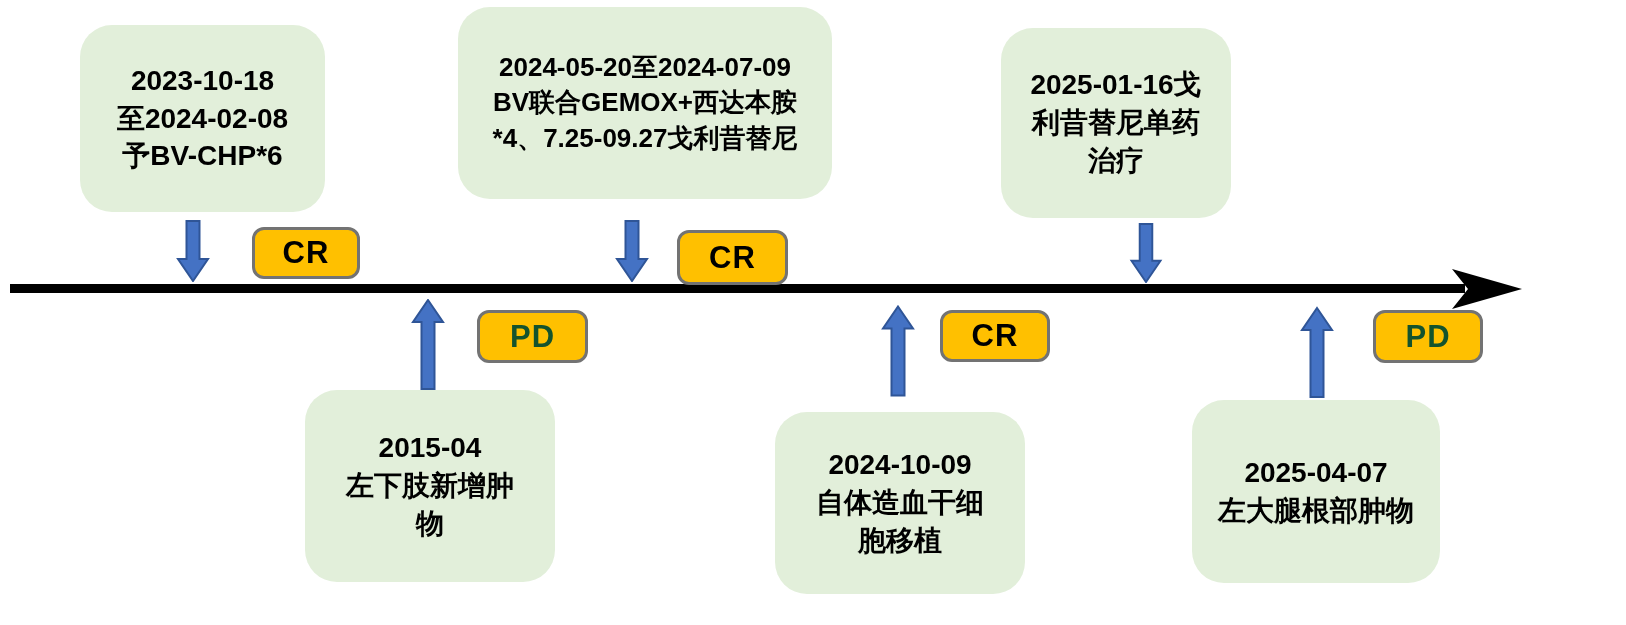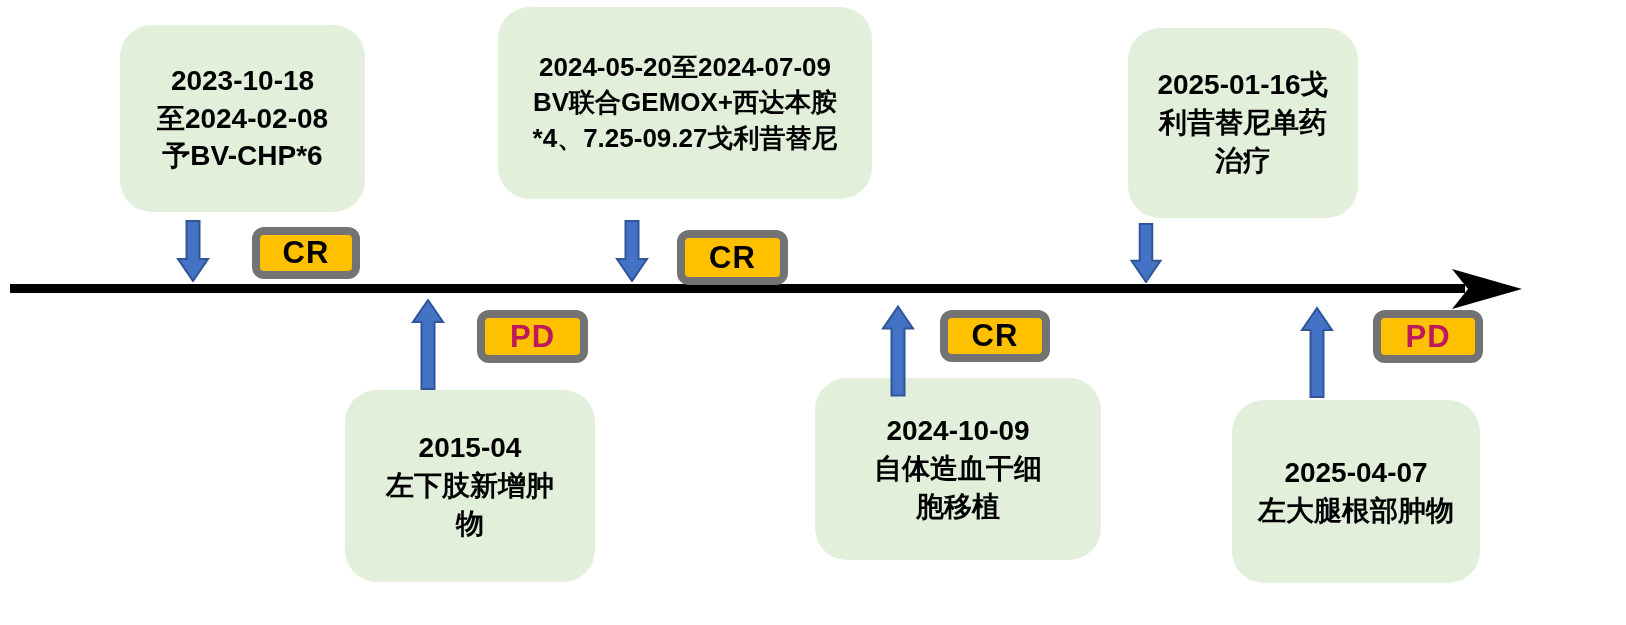--- a/index.html
+++ b/index.html
@@ -18,71 +18,70 @@
     display: flex;
     align-items: center;
     justify-content: center;
     text-align: center;
     font-weight: bold;
     color: #000000;
     white-space: pre-line;
     line-height: 1.35;
     padding: 6px;
     box-sizing: border-box;
-    margin-left: 40px;
   }
   .fs-lg { font-size: 28px; }
   .fs-md { font-size: 26px; }
   .timeline-line {
     position: absolute;
     left: 10px; top: 284px;
     width: 1455px; height: 9px;
     background: #000000;
   }
   .timeline-head {
     position: absolute;
     left: 1452px; top: 268px;
     width: 72px; height: 42px;
   }
   .conn-arrow { position: absolute; }
   .badge {
     position: absolute;
     background: #FFC000;
-    border: 8px solid #737373;
+    border: 3px solid #737373;
     border-radius: 12px;
     display: flex;
     align-items: center;
     justify-content: center;
     font-weight: bold;
     font-size: 31px;
     box-sizing: border-box;
     letter-spacing: 1px;
   }
   .badge.cr { color: #000000; }
-  .badge.pd { color: #be185d; }
+  .badge.pd { color: #14532d; }
 </style>
 </head>
 <body>
 
 <div class="canvas">
 
   <div class="event-box fs-lg" style="left:80px; top:25px; width:245px; height:187px;">2023-10-18
 至2024-02-08
 予BV-CHP*6</div>
   <div class="event-box fs-md" style="left:458px; top:7px; width:374px; height:192px;">2024-05-20至2024-07-09
 BV联合GEMOX+西达本胺
 *4、7.25-09.27戈利昔替尼</div>
-  <div class="event-box fs-lg" style="left:1088px; top:28px; width:230px; height:190px;">2025-01-16戈
+  <div class="event-box fs-lg" style="left:1001px; top:28px; width:230px; height:190px;">2025-01-16戈
 利昔替尼单药
 治疗</div>
 
   <div class="event-box fs-lg" style="left:305px; top:390px; width:250px; height:192px;">2015-04
 左下肢新增肿
 物</div>
-  <div class="event-box fs-lg" style="left:775px; top:378px; width:286px; height:182px;">2024-10-09
+  <div class="event-box fs-lg" style="left:775px; top:412px; width:250px; height:182px;">2024-10-09
 自体造血干细
 胞移植</div>
   <div class="event-box fs-lg" style="left:1192px; top:400px; width:248px; height:183px;">2025-04-07
 左大腿根部肿物</div>
 
   <div class="timeline-line"></div>
   <svg class="timeline-head" viewBox="0 0 72 42">
     <polygon points="0,1 70,21 0,41 16,21" fill="#000000"></polygon>
   </svg>
 

